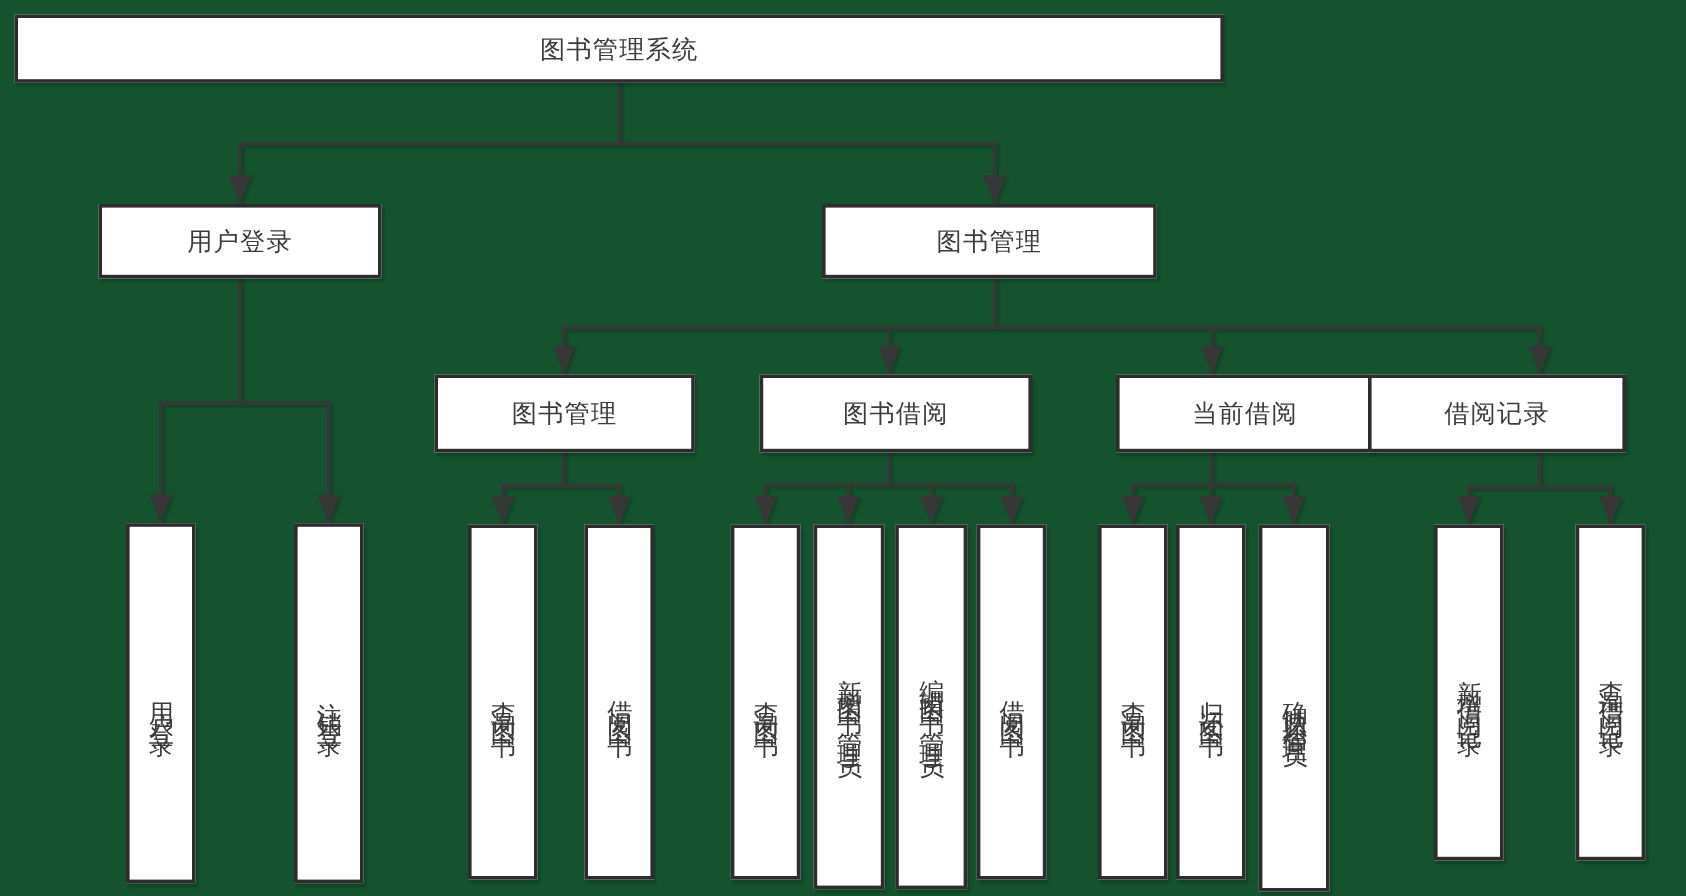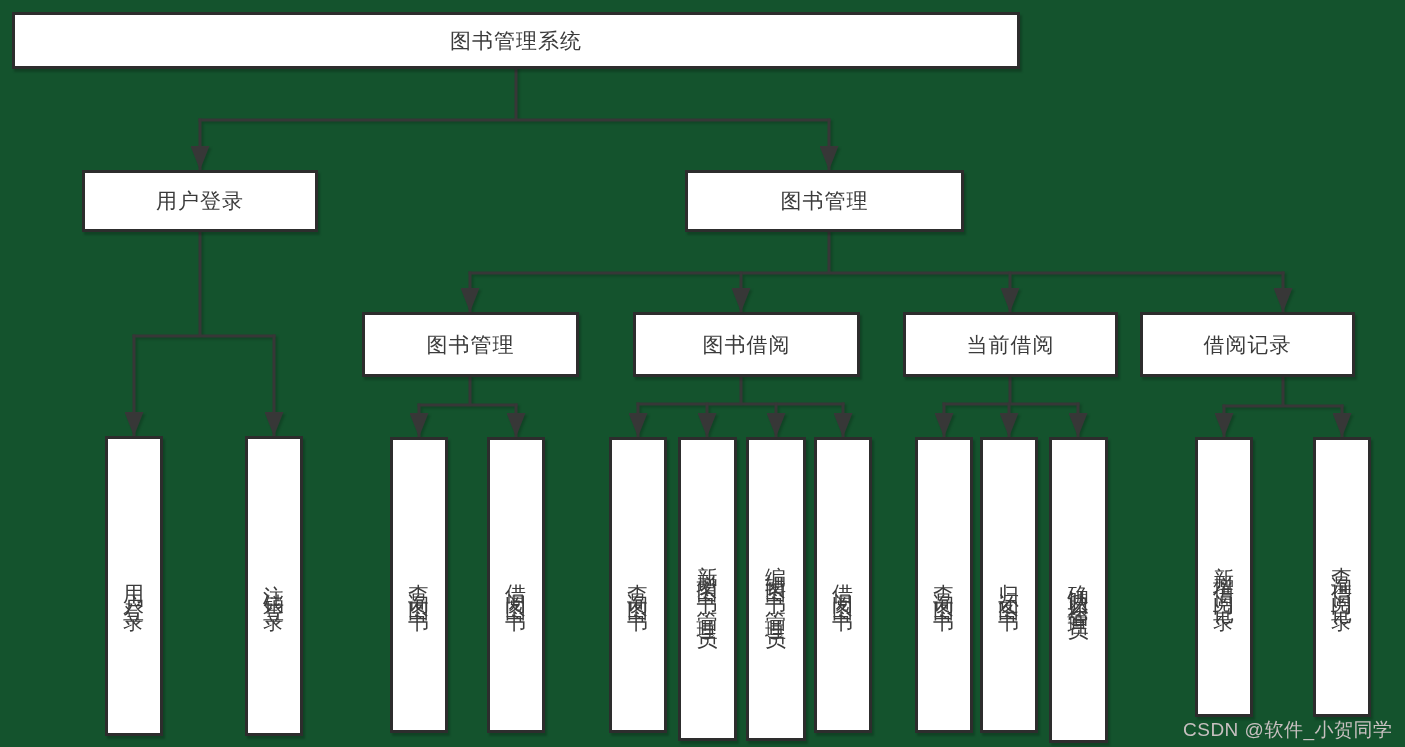--- a/index.html
+++ b/index.html
@@ -24,21 +24,21 @@
   .wm {
     position:absolute; left:1183px; top:717px; z-index:5;
     font-size:19px; color:#c8c0c0; white-space:nowrap; letter-spacing:0.5px;
   }
   
   .b-root   { left:12px;   top:12px;  width:1008px; height:57px; }
   .b-login  { left:82px;   top:170px; width:236px;  height:62px; }
   .b-mgmt   { left:685px;  top:170px; width:279px;  height:62px; }
   .b-rec    { left:362px;  top:312px; width:217px;  height:65px; }
   .b-borrow { left:633px;  top:312px; width:227px;  height:65px; }
-  .b-cur    { left:903px;  top:312px; width:215px;  height:65px; }
+  .b-cur    { left:930px;  top:312px; width:215px;  height:65px; }
   .b-hist   { left:1140px; top:312px; width:215px;  height:65px; }
   .l-g1a { left:105px;  top:436px; width:58px; height:300px; }
   .l-g1b { left:245px;  top:436px; width:58px; height:300px; }
   .l-g2a { left:390px;  top:437px; width:58px; height:296px; }
   .l-g2b { left:487px;  top:437px; width:58px; height:296px; }
   .l-g3a { left:609px;  top:437px; width:58px; height:296px; }
   .l-g3b { left:678px;  top:437px; width:59px; height:304px; }
   .l-g3c { left:746px;  top:437px; width:60px; height:304px; }
   .l-g3d { left:814px;  top:437px; width:58px; height:296px; }
   .l-g4a { left:915px;  top:437px; width:58px; height:296px; }
@@ -142,14 +142,13 @@
     <span>确认归还（管理员）</span>
   </div>
 
   <div class="box v l-g5a">
     <span>新增借阅记录</span>
   </div>
   <div class="box v l-g5b">
     <span>查询借阅记录</span>
   </div>
 
-  <div class="wm">CSDN @软件_小贺同学</div>
 </div>
 
 </body></html>

